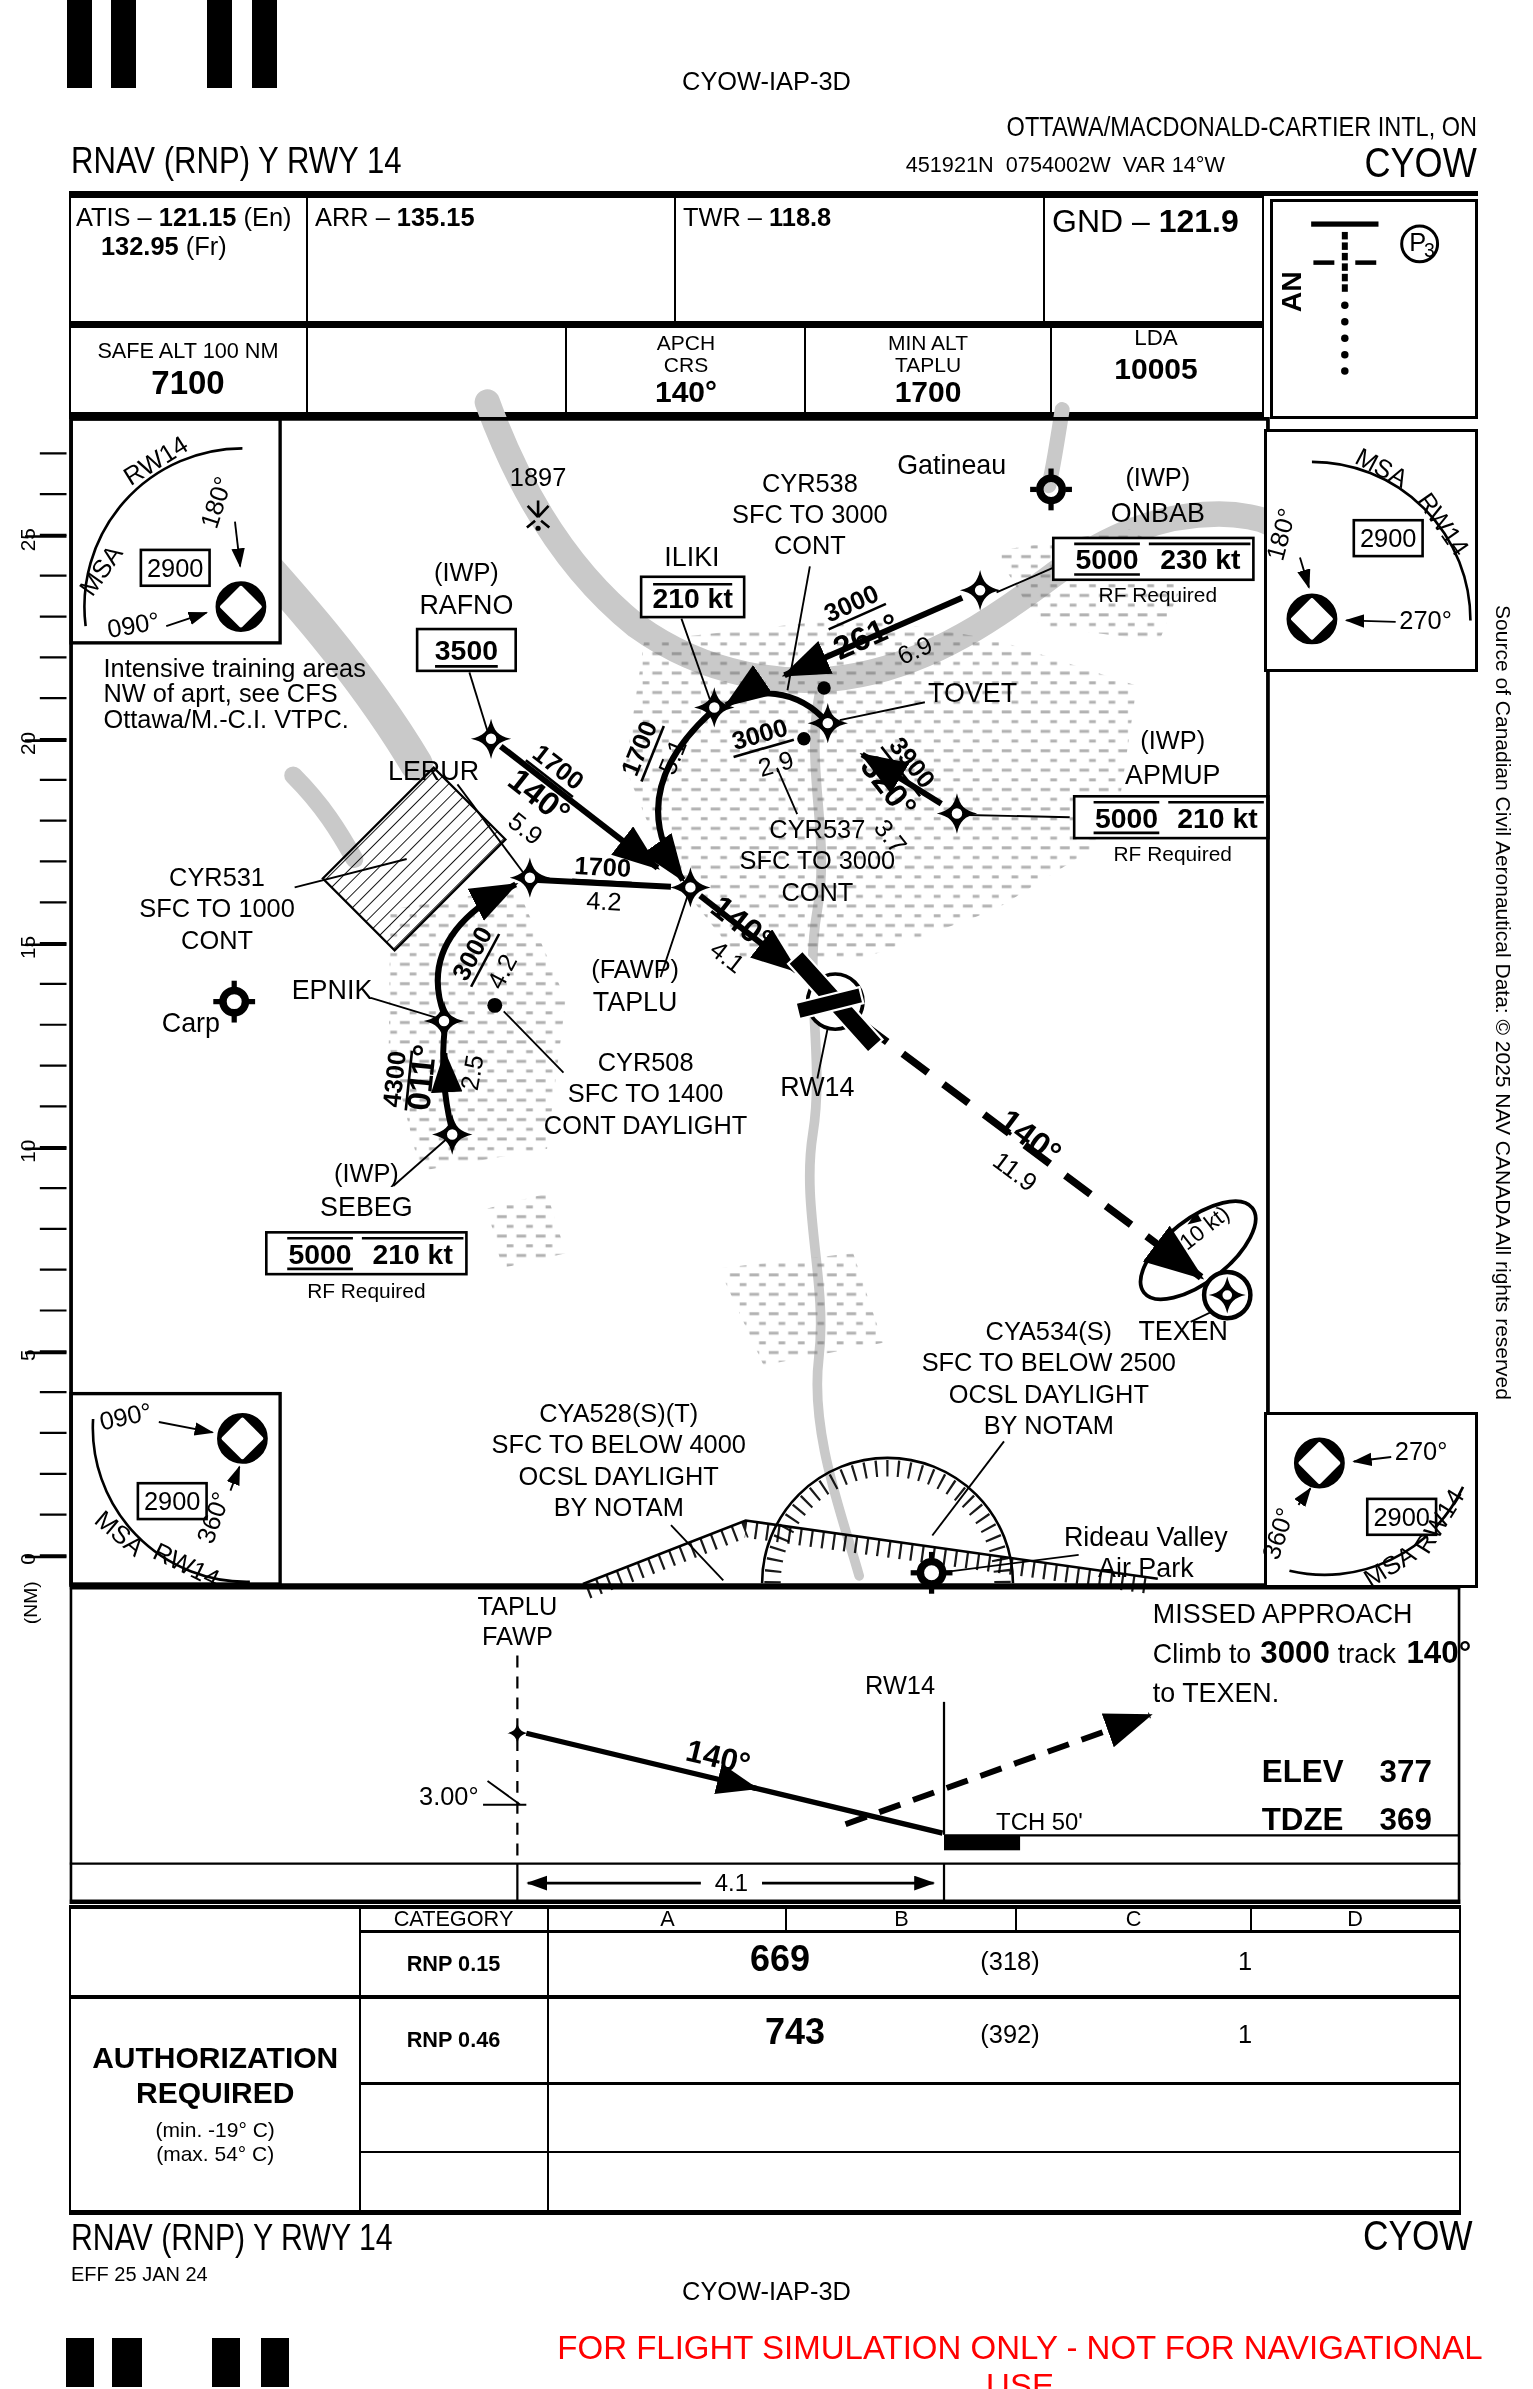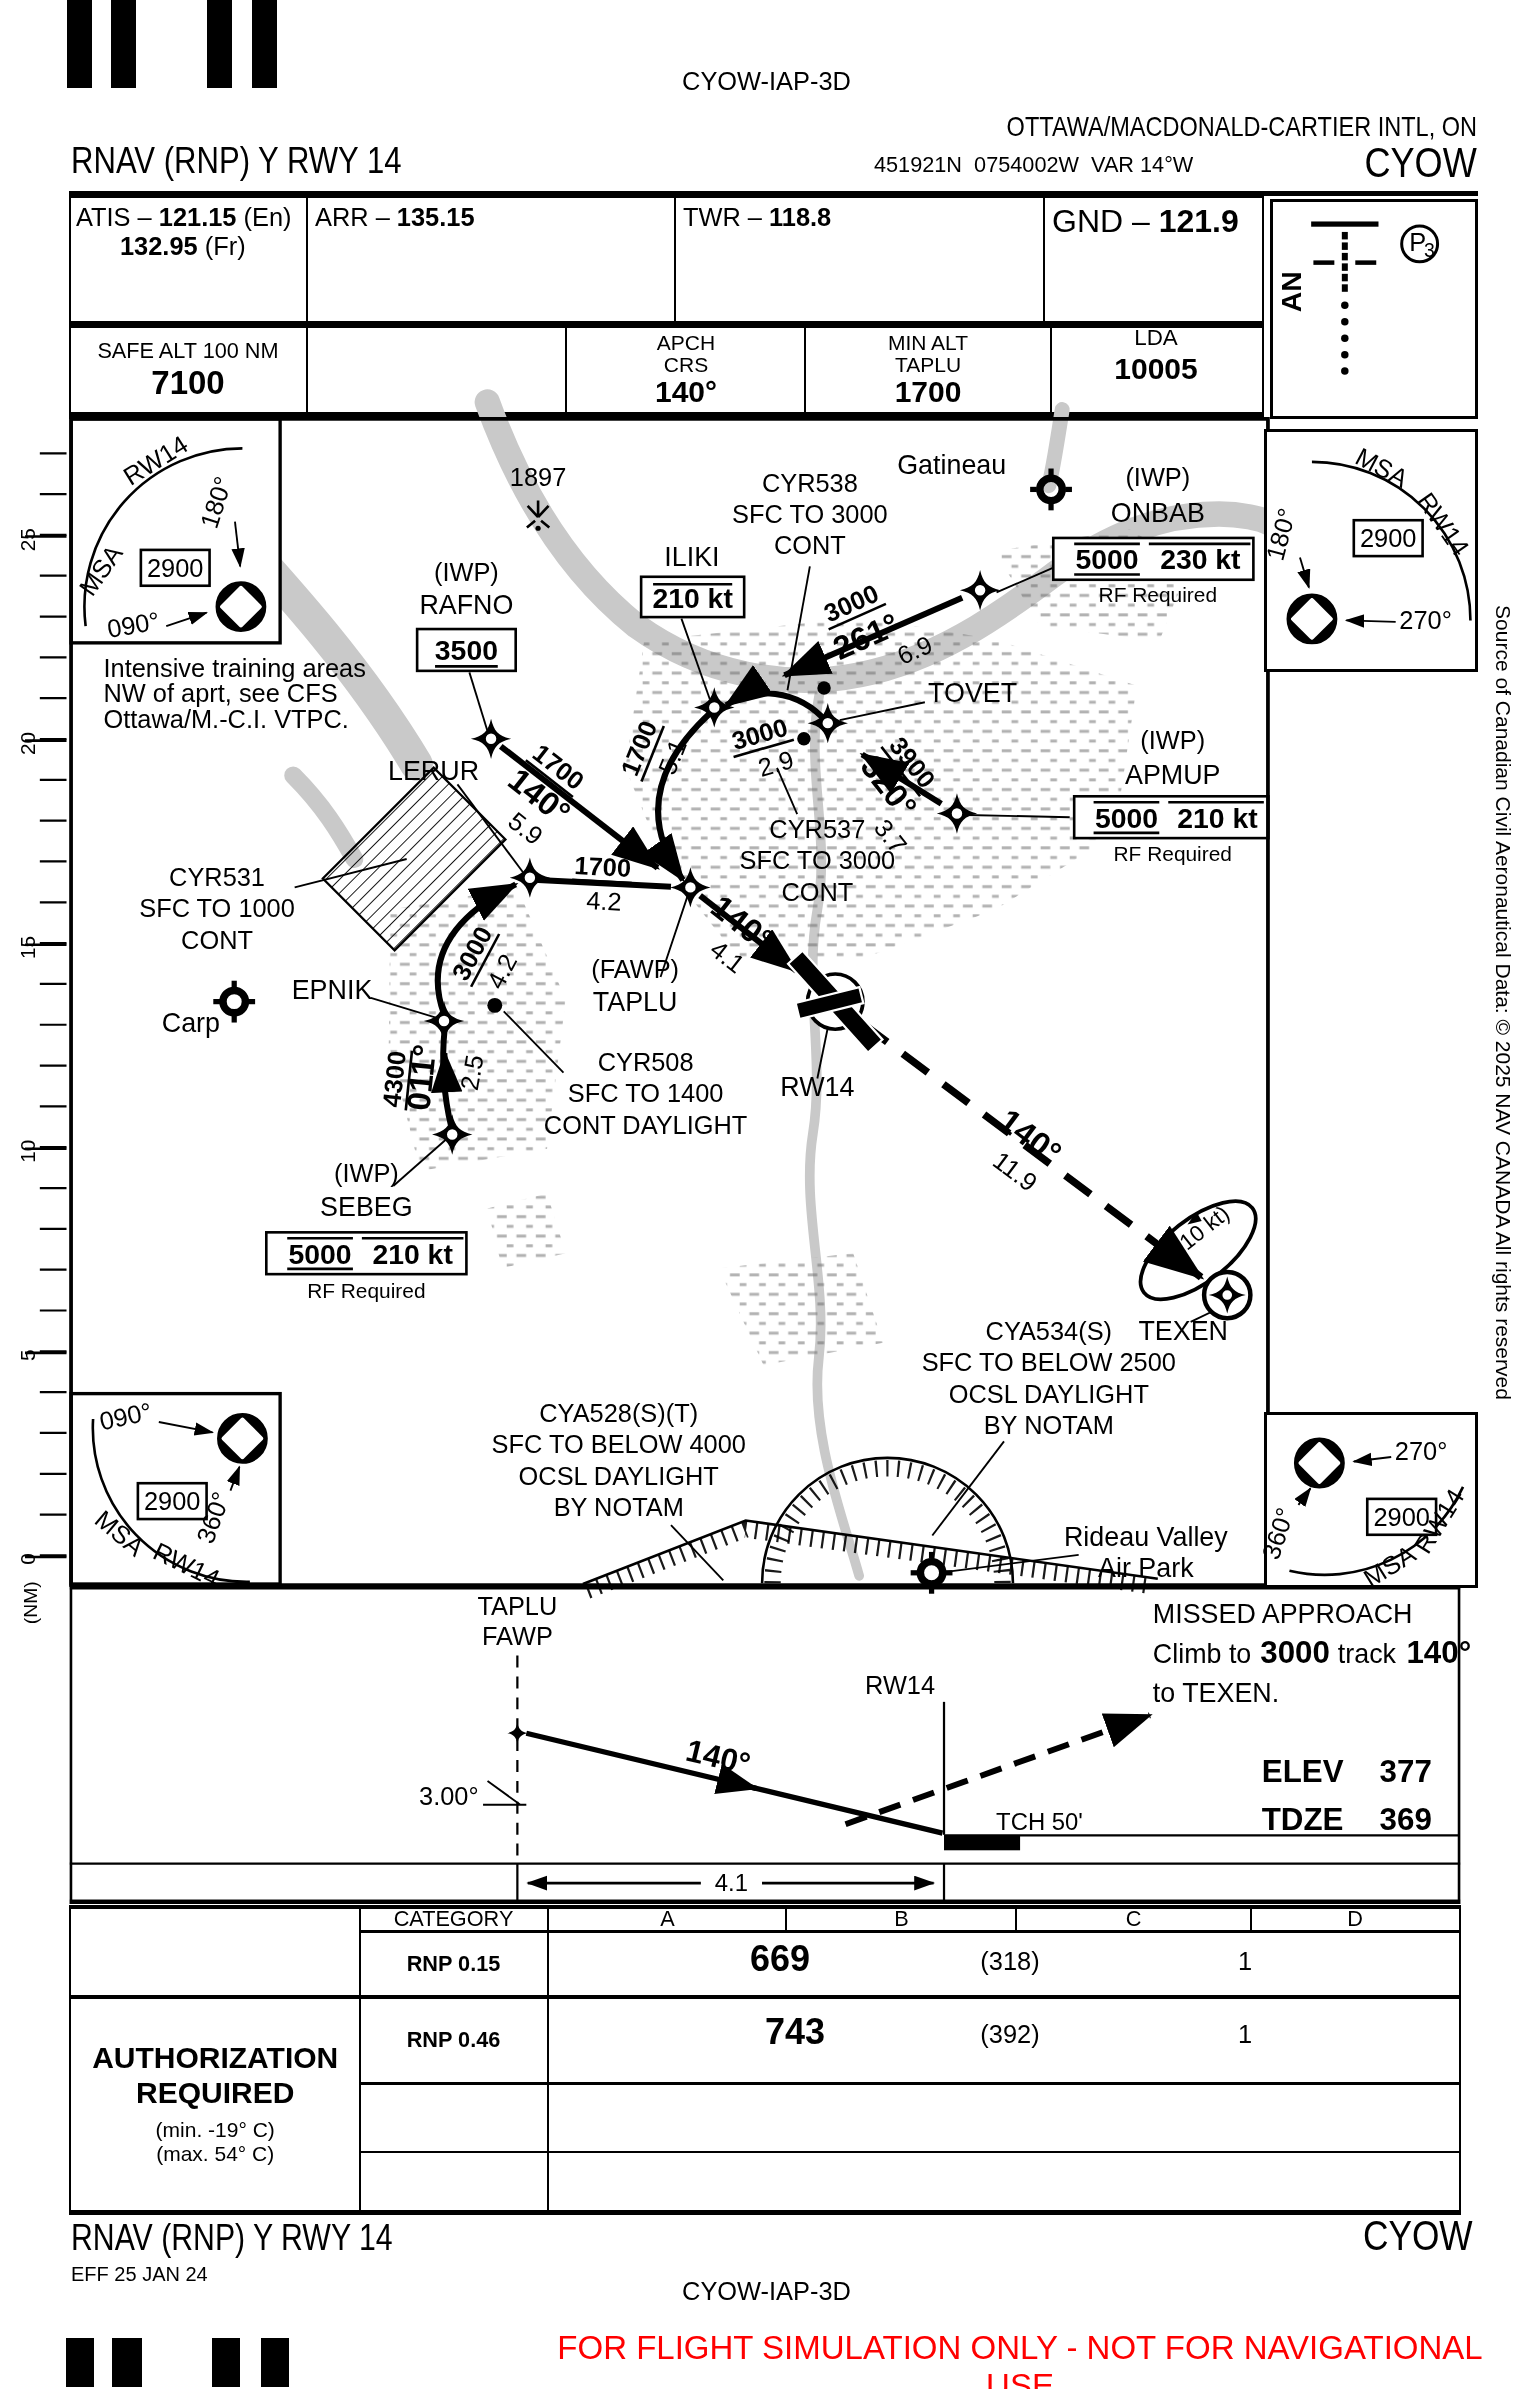--- a/index.html
+++ b/index.html
@@ -37,33 +37,33 @@
 <div class="page">
 
   <div class="bar" style="left:67px;top:0;width:25px;height:88px"></div>
   <div class="bar" style="left:111px;top:0;width:25.4px;height:88px"></div>
   <div class="bar" style="left:207px;top:0;width:25px;height:88px"></div>
   <div class="bar" style="left:252px;top:0;width:25px;height:88px"></div>
 
   <div class="abs" style="left:0;top:67px;width:1533px;text-align:center;font-size:25.4px">CYOW-IAP-3D</div>
   <div class="abs" style="right:56px;top:111px;font-size:28px"><span class="sxr">OTTAWA/MACDONALD-CARTIER INTL, ON</span></div>
   <div class="abs" style="left:71px;top:140px;font-size:37px"><span class="sx">RNAV (RNP) Y RWY 14</span></div>
-  <div class="abs" style="left:874px;top:152px;width:351px;text-align:left;font-size:21.7px;white-space:pre">451921N  0754002W  VAR 14°W</div>
+  <div class="abs" style="left:874px;top:152px;width:351px;text-align:right;font-size:21.7px;white-space:pre">451921N  0754002W  VAR 14°W</div>
   <div class="abs" style="right:56px;top:138px;font-size:43px"><span class="sxr">CYOW</span></div>
   <div class="hline" style="left:69px;top:191px;width:1409px;height:4.5px"></div>
 
   <div class="cell" style="left:69px;top:196px;width:1195px;height:128px;border:2.2px solid #000"></div>
   <div class="vline" style="left:306px;top:196px;width:2.2px;height:128px"></div>
   <div class="vline" style="left:674px;top:196px;width:2.2px;height:128px"></div>
   <div class="vline" style="left:1043px;top:196px;width:2.2px;height:128px"></div>
   <div class="abs" style="left:76px;top:203px;font-size:25.4px">
     <span>ATIS –</span>
     <b>121.15</b>
     <span>(En)</span><br>
-    <span style="margin-left:44px"><b>132.95</b>
+    <span style="margin-left:25px"><b>132.95</b>
     <span>(Fr)</span></span>
   </div>
   <div class="abs" style="left:315px;top:203px;font-size:25.4px">
     <span>ARR –</span>
     <b>135.15</b>
   </div>
   <div class="abs" style="left:683px;top:203px;font-size:25.4px">
     <span>TWR –</span>
     <b>118.8</b>
   </div>

